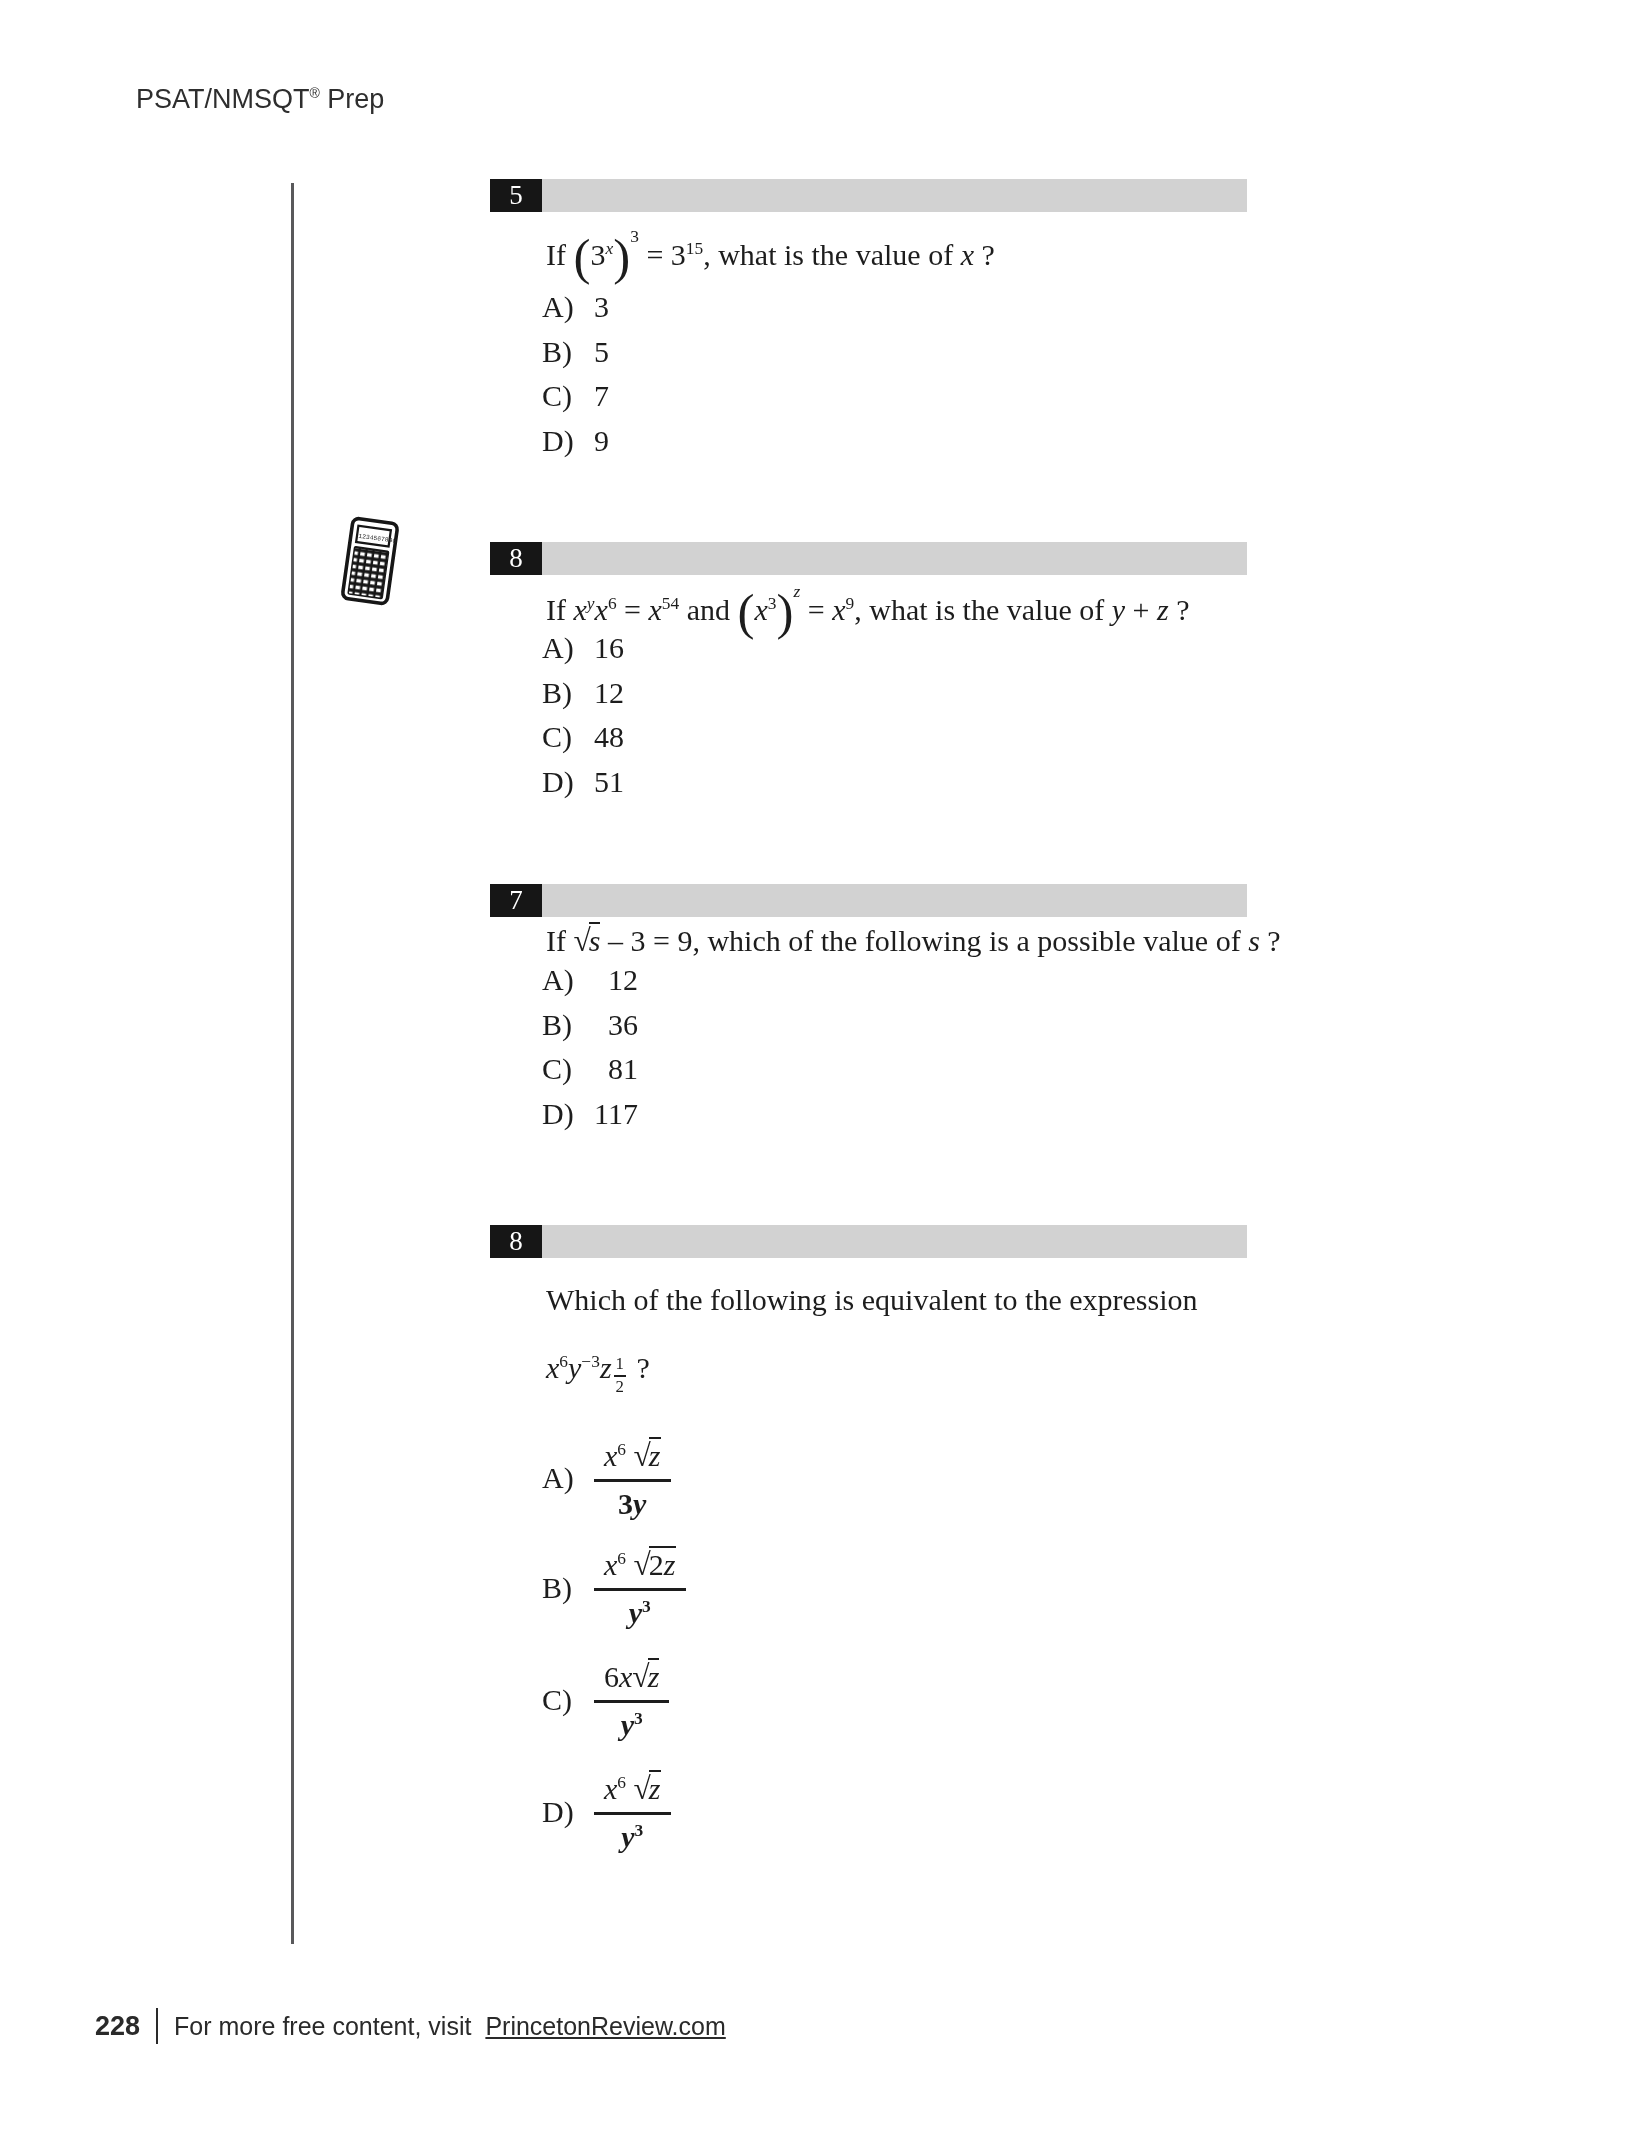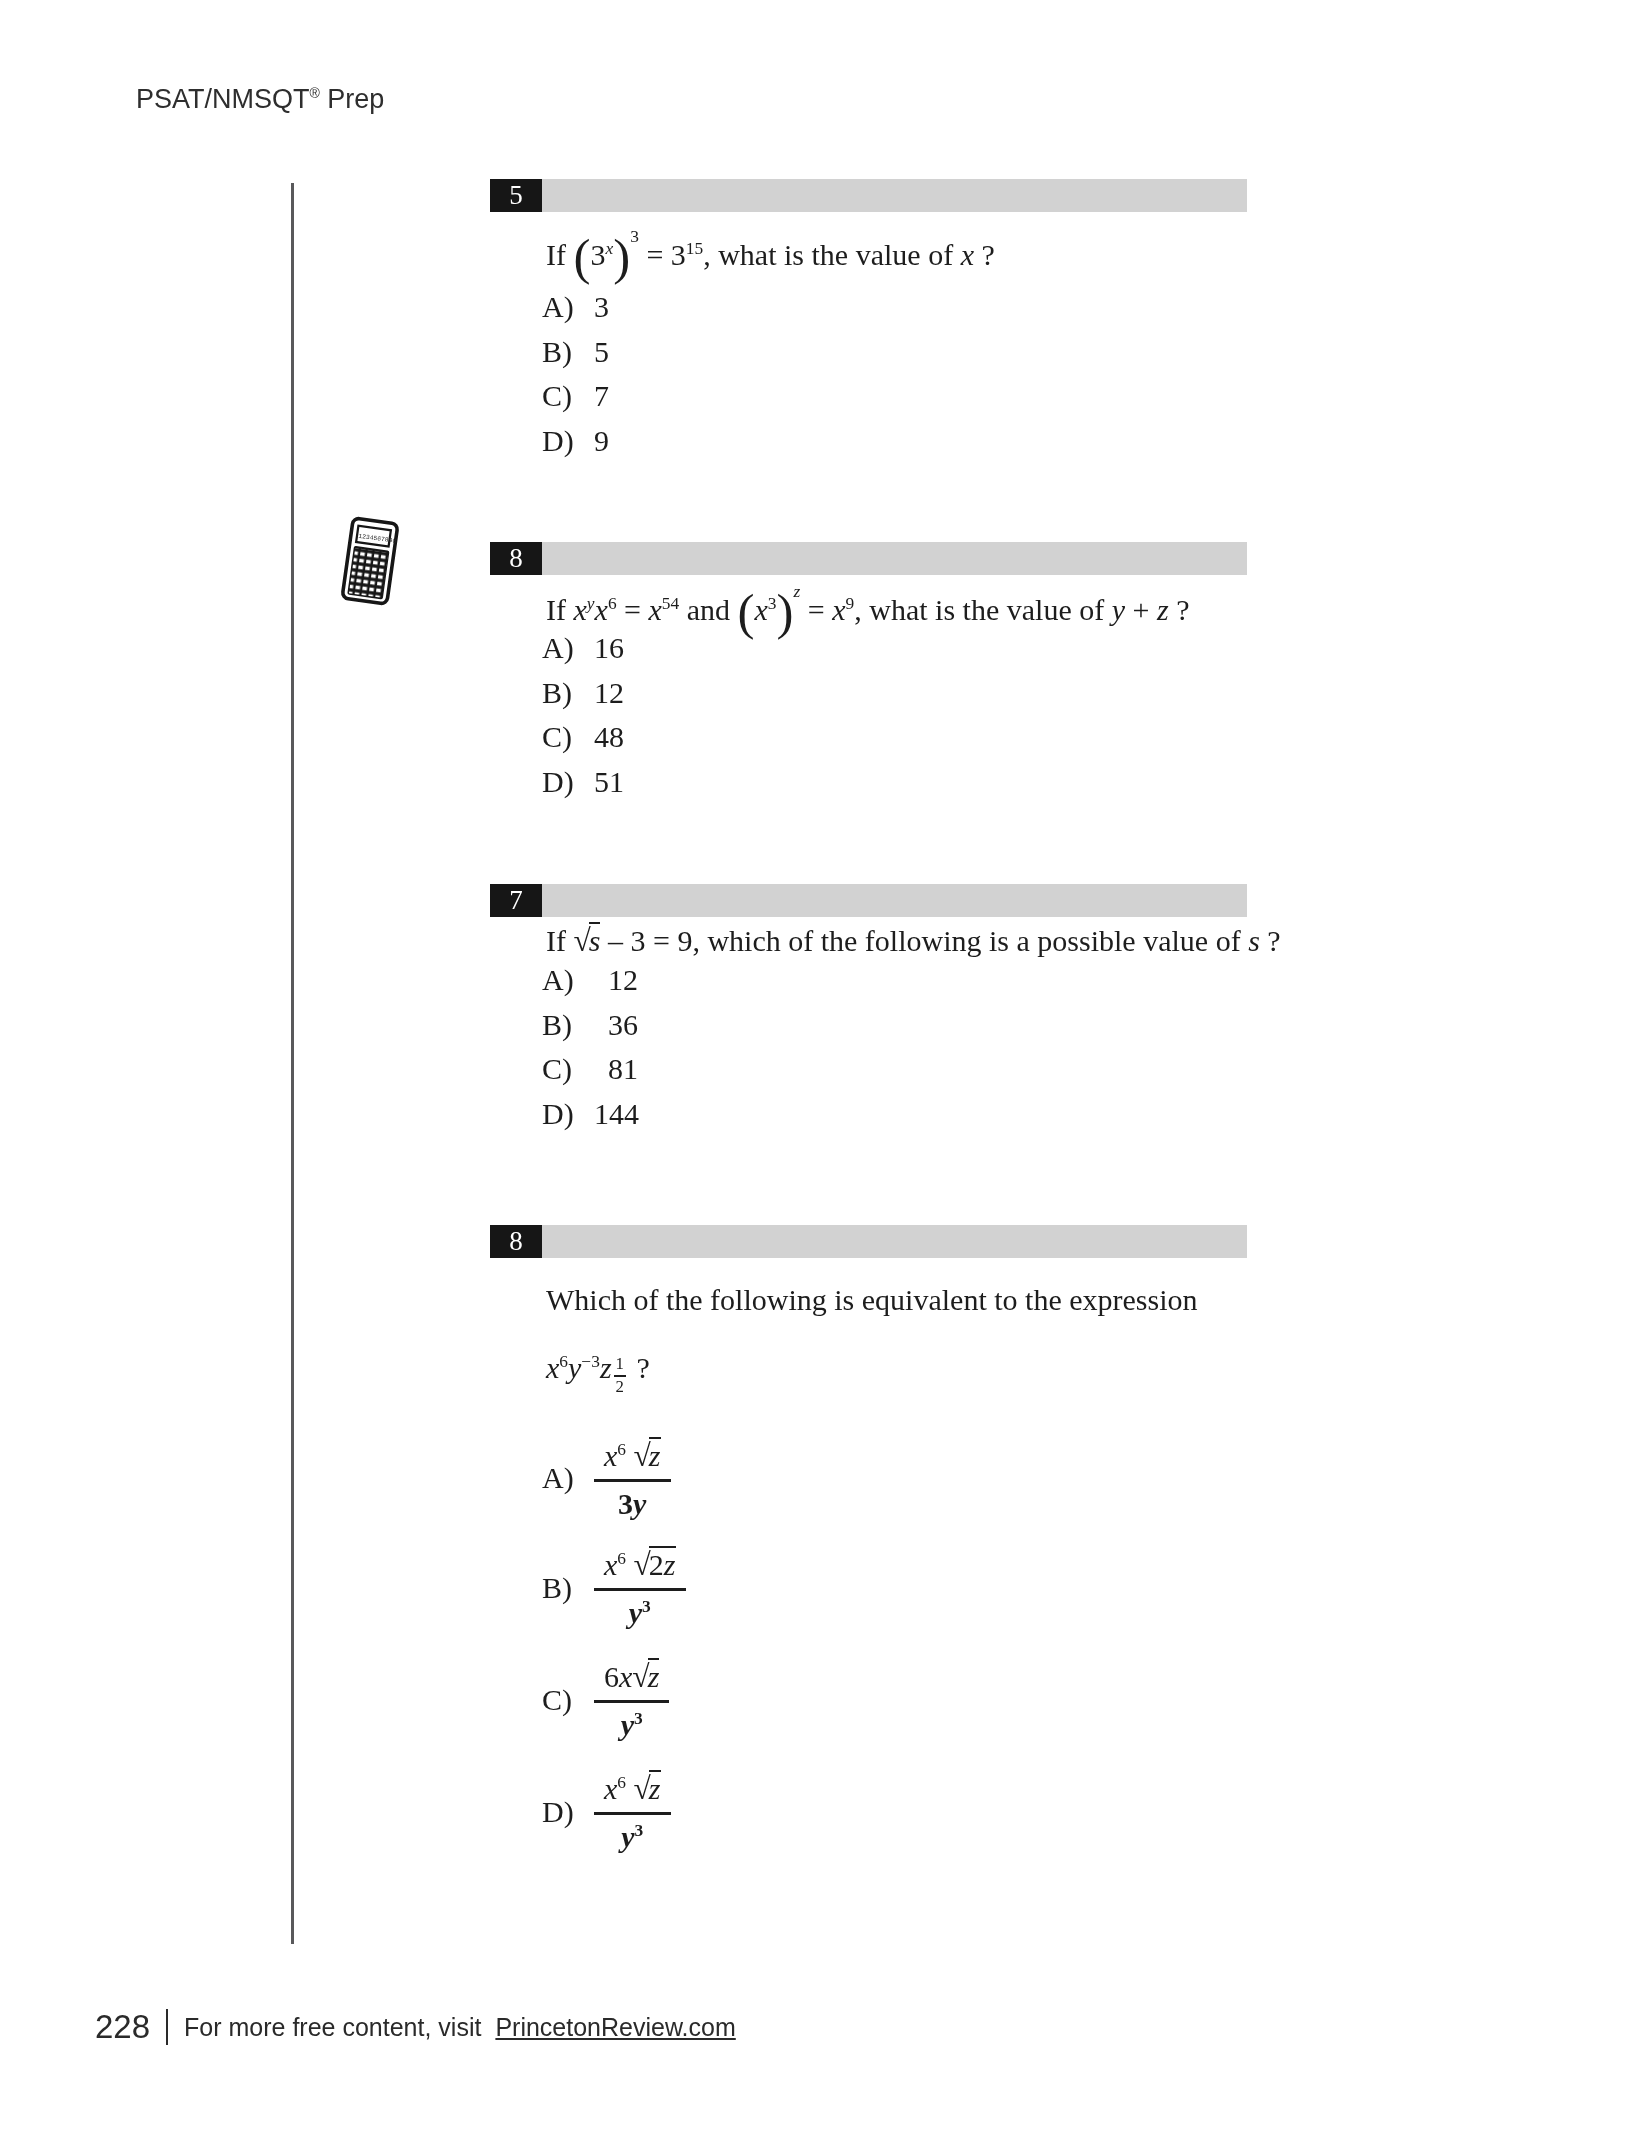--- a/index.html
+++ b/index.html
@@ -46,21 +46,21 @@
 
   
   .fchoice{position:absolute;left:52px;display:flex;align-items:center;font-size:30px;height:92px;}
   .frac{display:inline-flex;flex-direction:column;align-items:center;}
   .fnum{display:block;padding:2px 10px 5px;border-bottom:3px solid #1d1d1d;white-space:nowrap;}
   .fden{display:block;padding-top:5px;white-space:nowrap;font-weight:bold;}
 
   
   .footer{position:absolute;left:95px;top:2008px;display:flex;align-items:center;
           font-family:"Liberation Sans",sans-serif;font-size:25px;color:#2a2a2a;}
-  .pnum{font-weight:normal;font-size:33px;}
+  .pnum{font-weight:bold;font-size:27px;}
   .fdiv{width:2px;height:36px;background:#2a2a2a;margin:0 16px;}
   .ftext{margin-right:8px;}
   .flink{color:#2a2a2a;text-decoration:underline;cursor:pointer;margin-left:6px;}
 </style>
 </head>
 <body>
 
 <div class="page">
 
   <div class="header">
@@ -147,21 +147,21 @@
       <div class="choice">
           <span class="clabel">B)</span>
           <span class="cval">36</span>
         </div>
       <div class="choice">
           <span class="clabel">C)</span>
           <span class="cval">81</span>
         </div>
       <div class="choice">
           <span class="clabel">D)</span>
-          <span class="cval">144</span>
+          <span class="cval">117</span>
         </div>
     </div>
   </section>
 
   <section class="qsection" style="top:1225px;height:680px;">
     <div class="qbar">
       <div class="qbox">8</div>
     </div>
     <p class="stem plain" style="top:47px;">Which of the following is equivalent to the expression</p>
     <p class="stem plain" style="top:108px;"><span class="it">x</span><span class="sup">6</span><span class="it">y</span><span class="sup">−3</span><span class="it">z</span><span class="sfrac">

